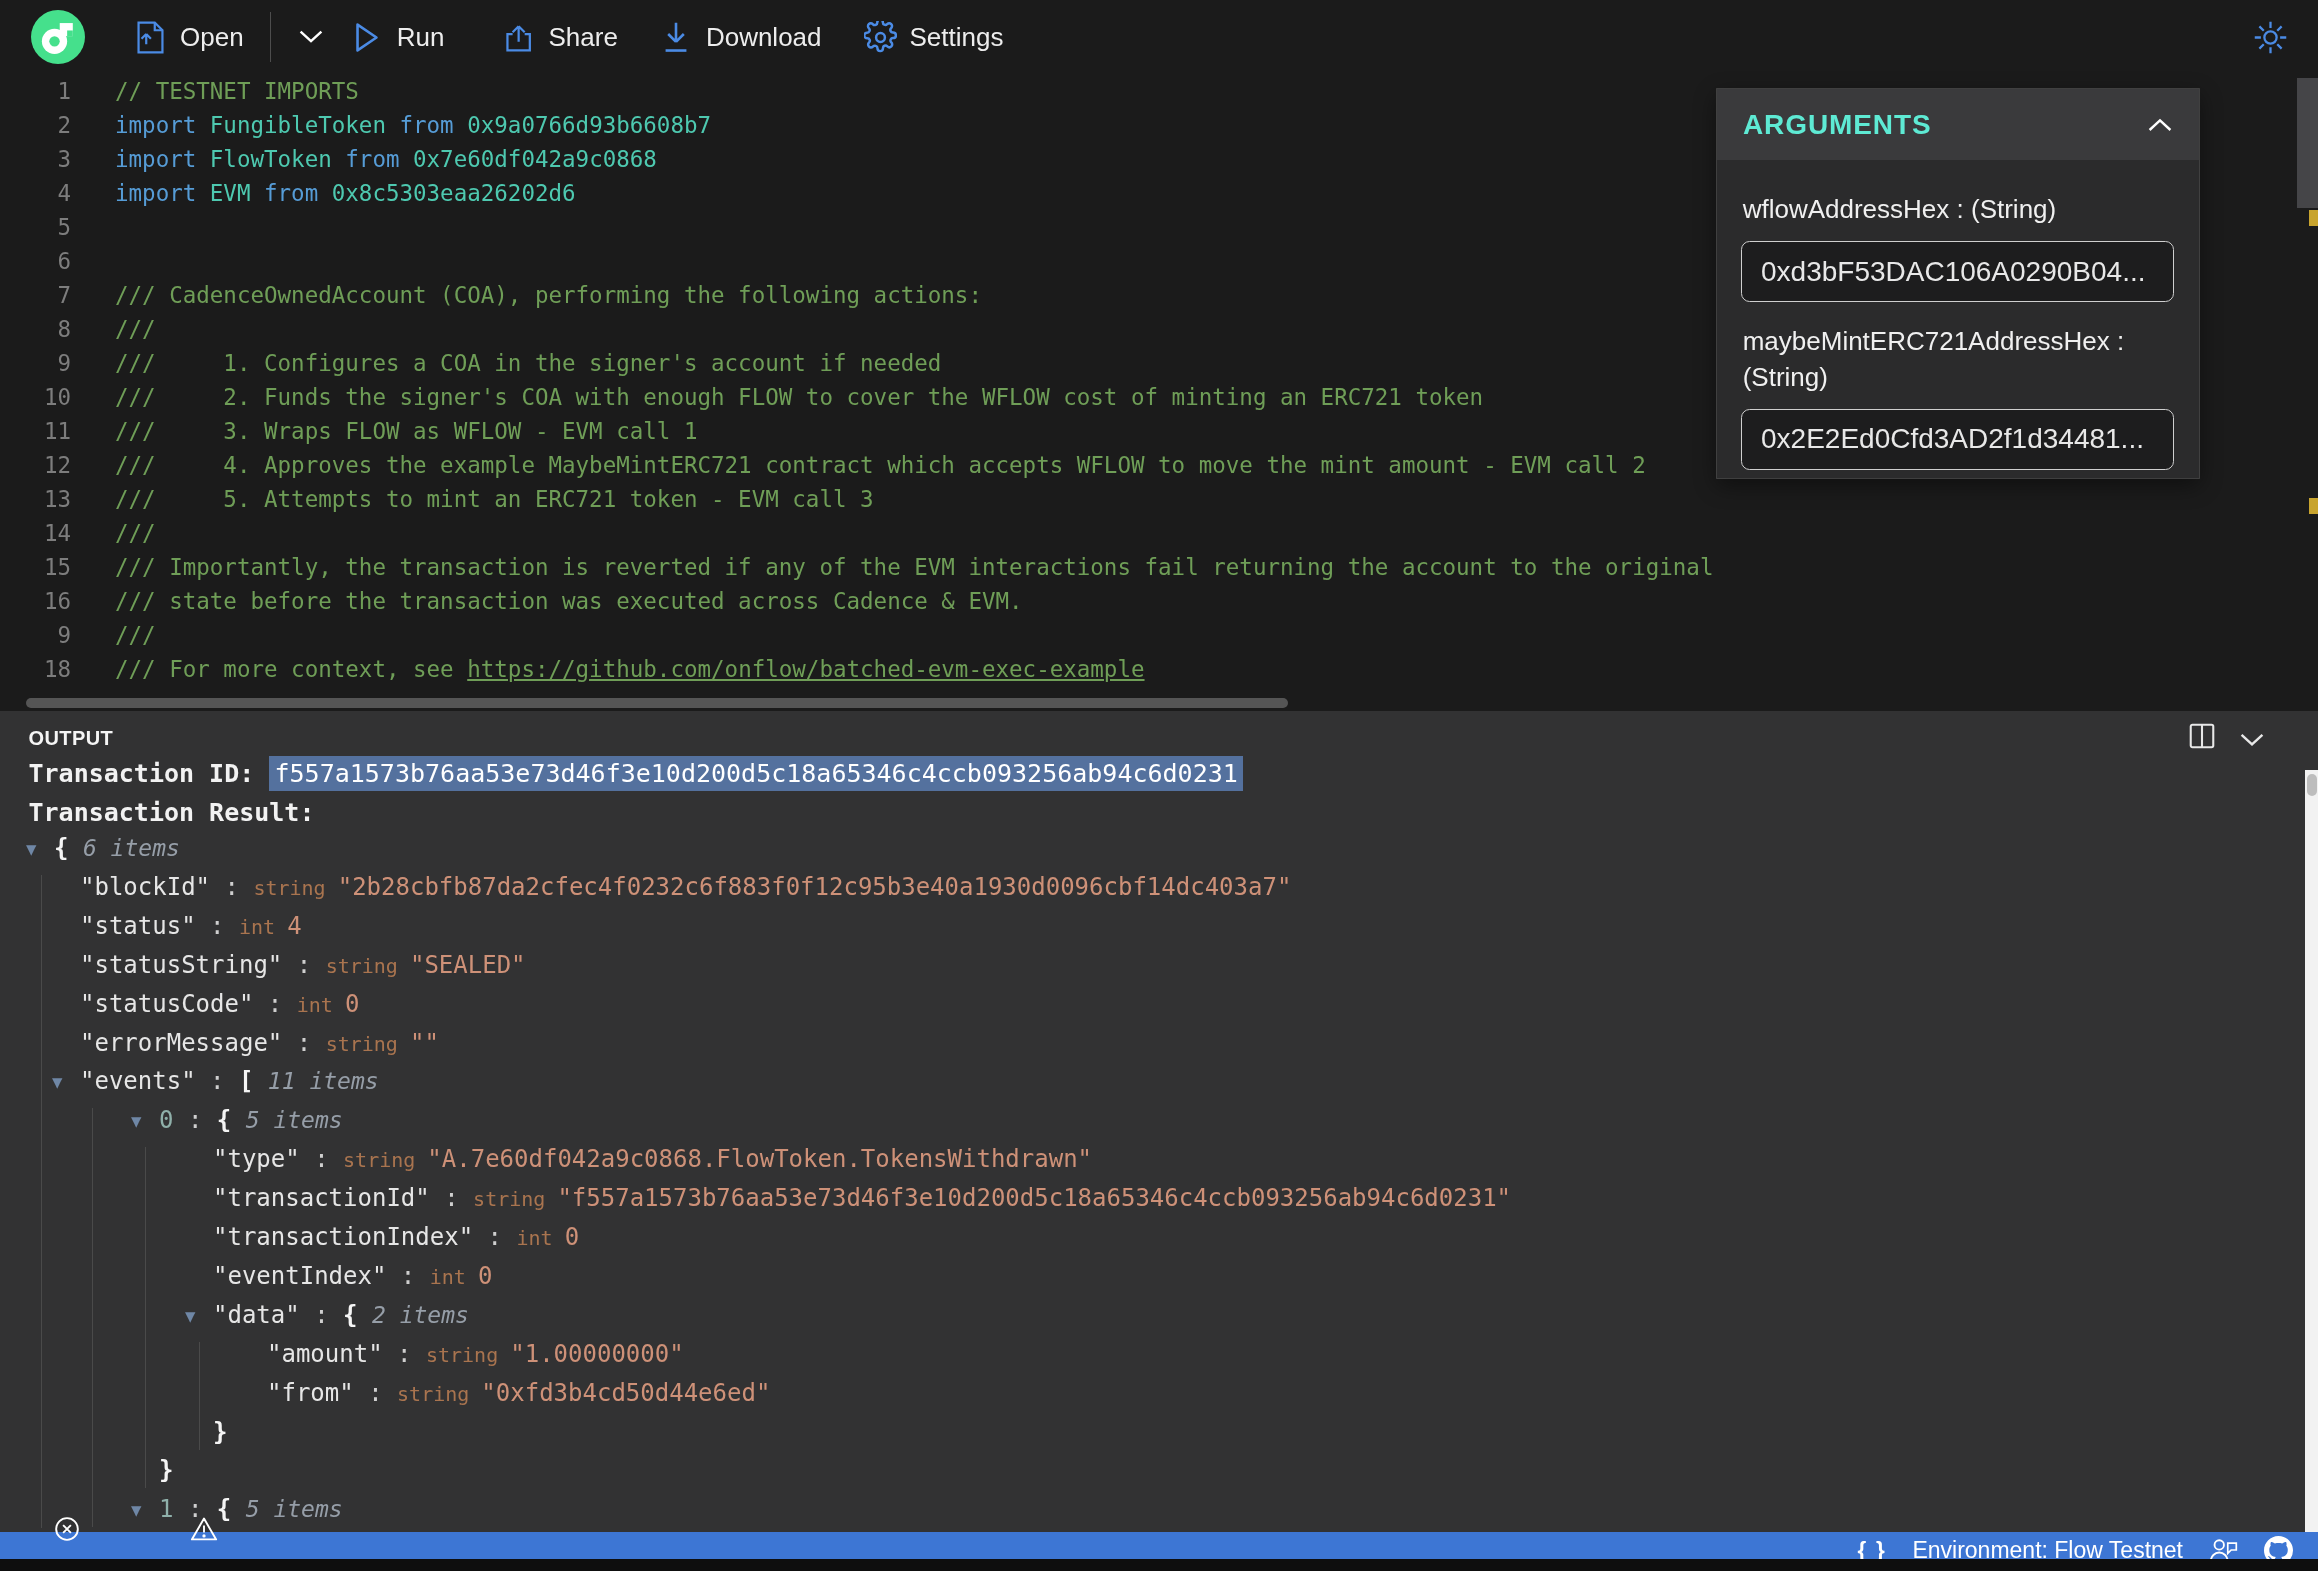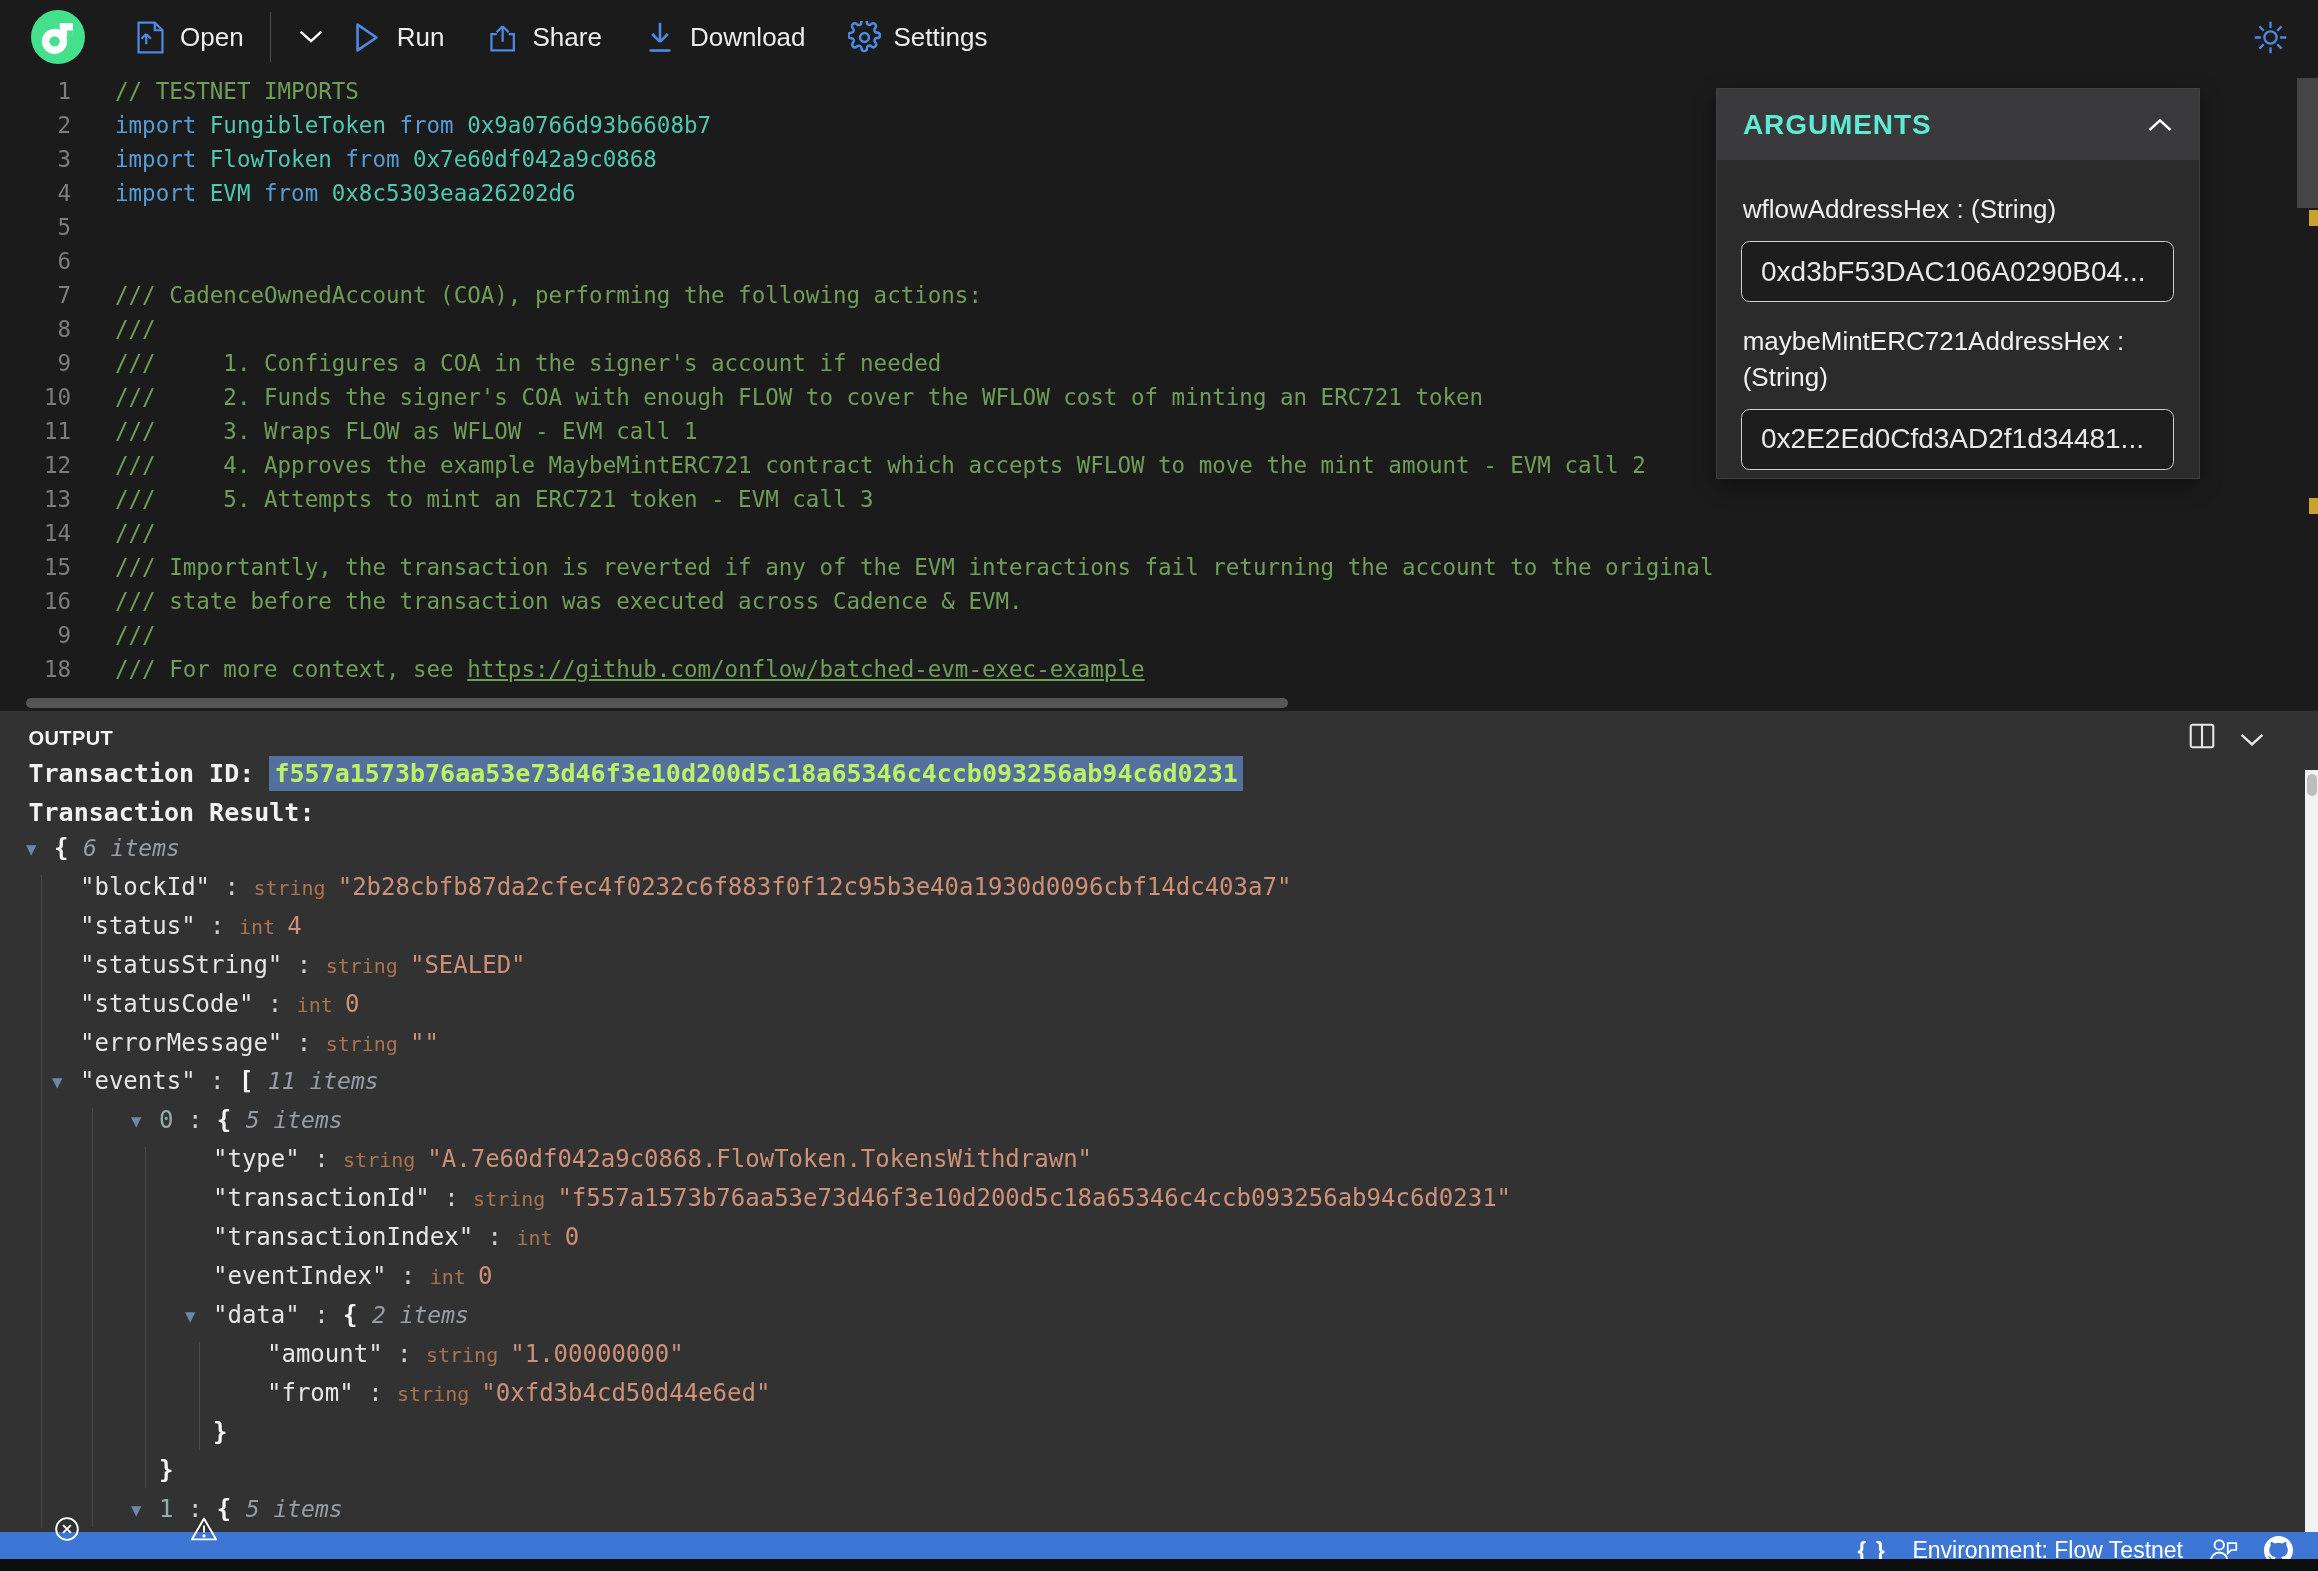--- a/index.html
+++ b/index.html
@@ -44,21 +44,21 @@
                color:#e8e8e8; font-size:28px; font-family:"Liberation Sans", sans-serif;
                padding:0 19px; margin-bottom:12px; }
 
   
   .output { position:absolute; top:711px; left:0; right:0; height:821px; background:#323233; overflow:hidden; }
   .out-title { position:absolute; left:28.5px; top:15.6px; font-size:20px; font-weight:bold;
                letter-spacing:0.4px; color:#f5f5f5; }
   .out-icons { position:absolute; right:54px; top:12px; display:flex; gap:24px; }
   .tx-line { position:absolute; left:28.5px; white-space:pre; font-family:"DejaVu Sans Mono", monospace;
              font-size:25px; font-weight:bold; color:#f2f2f2; }
-  .tx-id-val { font-weight:bold; background:#54719e; padding:2.6px 5.2px; color:#bef264; }
+  .tx-id-val { font-weight:normal; background:#54719e; padding:2.6px 5.2px; color:#ffffff; }
   .tree { position:absolute; left:0; top:118px; right:26px; bottom:0; overflow:hidden; }
   .trow { position:absolute; left:0; right:0; height:39px; line-height:39px; white-space:pre;
           font-family:"DejaVu Sans Mono", monospace; font-size:24px; color:#e3e3e3; }
   .arr { display:inline-block; width:28px; font-size:17.3px; color:#6f87a6; cursor:pointer; vertical-align:0.9px; }
   .tkey { color:#e6e6e6; }
   .tidx { color:#8fb0aa; }
   .tcolon { color:#cfcfcf; }
   .ttype { font-size:20px; color:#a9744f; }
   .tval { color:#ce9178; }
   .tbr { color:#f5f5f5; font-weight:bold; }
@@ -102,21 +102,21 @@
     </div>
 
     <div class="tb-sep"></div>
 
     <span class="tb-ico" style="margin-right:21px;">
       <svg width="26" height="15.6" viewBox="0 0 30 18" fill="none" stroke="#ffffff" stroke-width="2.8">
         <path d="M3 3 l12 11 l12 -11"></path>
       </svg>
     </span>
 
-    <div class="tb-btn" style="margin-right:41px;">
+    <div class="tb-btn" style="margin-right:57px;">
       <span class="tb-ico">
         <svg width="26" height="31" viewBox="0 0 30 36" fill="none" stroke="#4b8be5" stroke-width="3">
           <path d="M4 3 l22 15 l-22 15 z" stroke-linejoin="round"></path>
         </svg>
       </span>
       <span>Run</span>
     </div>
 
     <div class="tb-btn" style="margin-right:41px;">
       <span class="tb-ico">

